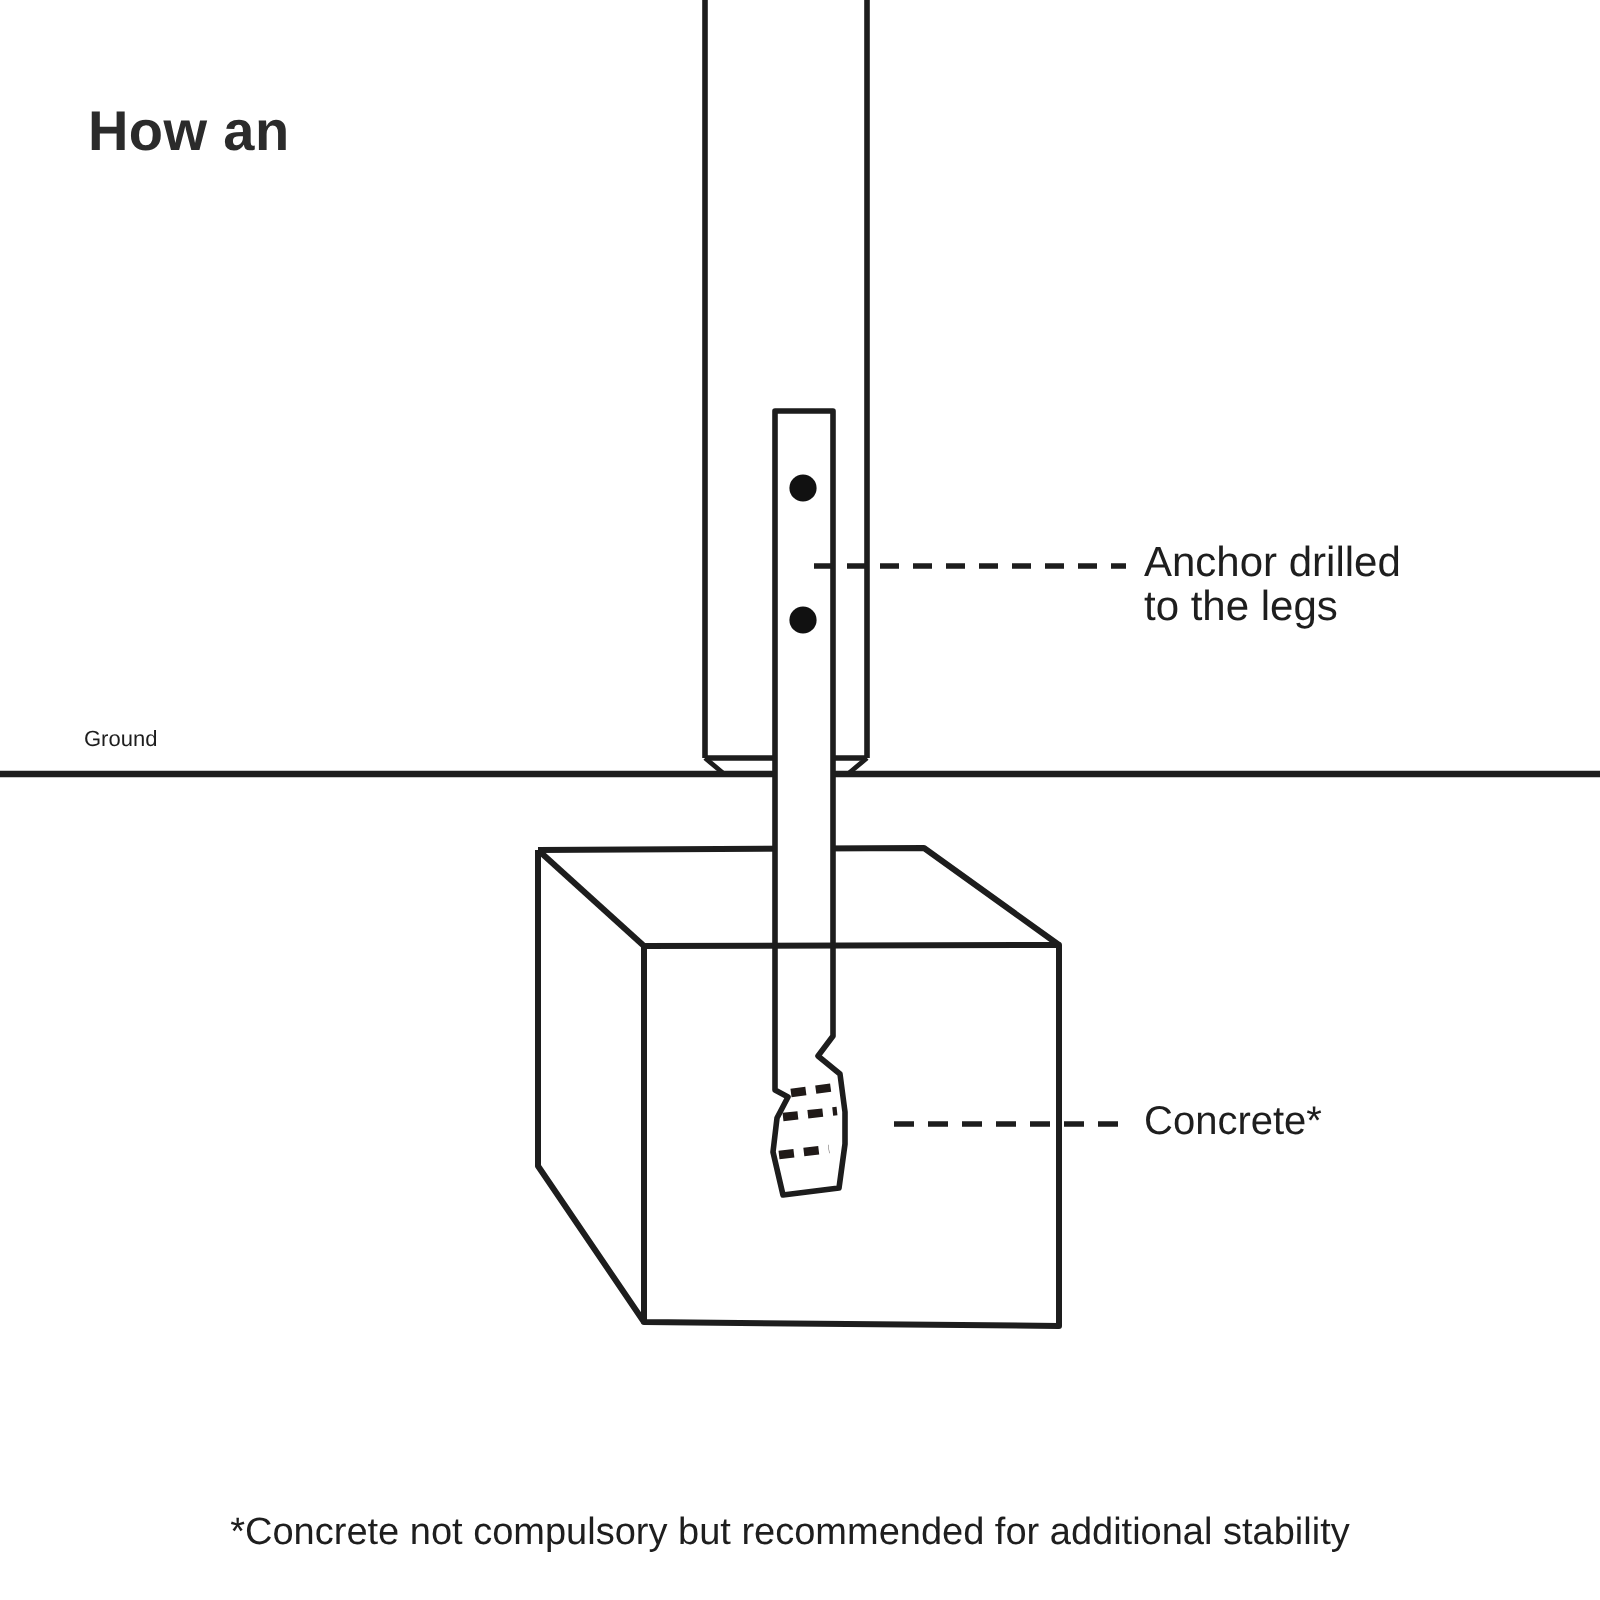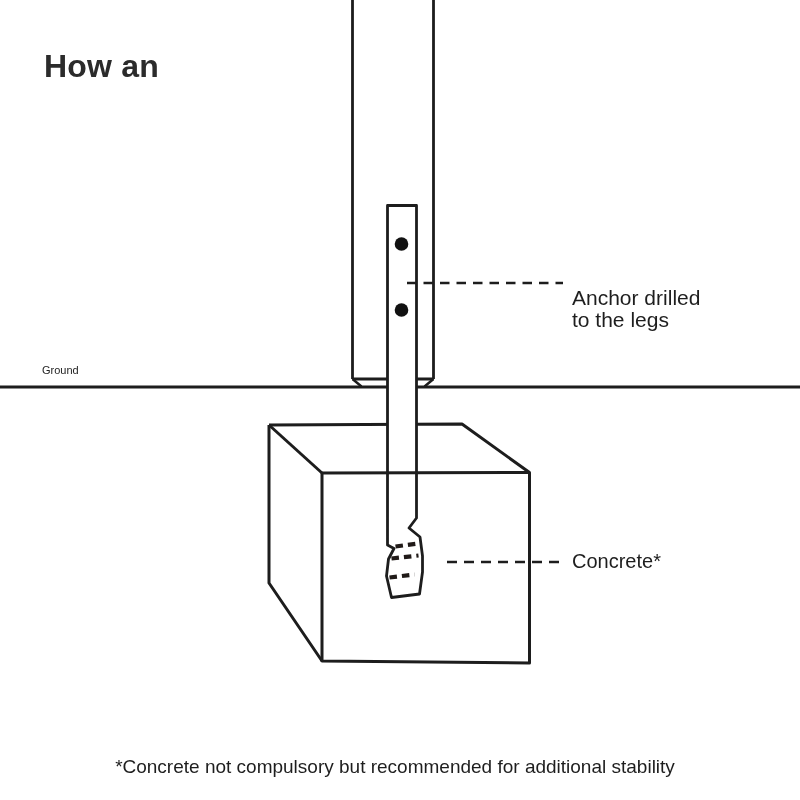--- a/index.html
+++ b/index.html
@@ -18,21 +18,21 @@
   }
   .art {
     position: absolute;
     left: 0;
     top: 0;
   }
   .title {
     position: absolute;
     left: 44px;
     top: 50px;
-    font-size: 32px;
+    font-size: 28px;
     font-weight: 700;
     line-height: 32px;
     letter-spacing: 0.2px;
     color: #2b2b2b;
     white-space: nowrap;
   }
   .label {
     position: absolute;
     color: #1e1e1e;
     white-space: nowrap;
@@ -41,21 +41,20 @@
     left: 42px;
     top: 361px;
     font-size: 11px;
     line-height: 18px;
   }
   .anchor-label {
     left: 572px;
     top: 271px;
     font-size: 21px;
     line-height: 22px;
-    margin-top: 16px;
   }
   .concrete-label {
     left: 572px;
     top: 551px;
     font-size: 20px;
     line-height: 20px;
   }
   .footnote {
     position: absolute;
     left: 16px;

